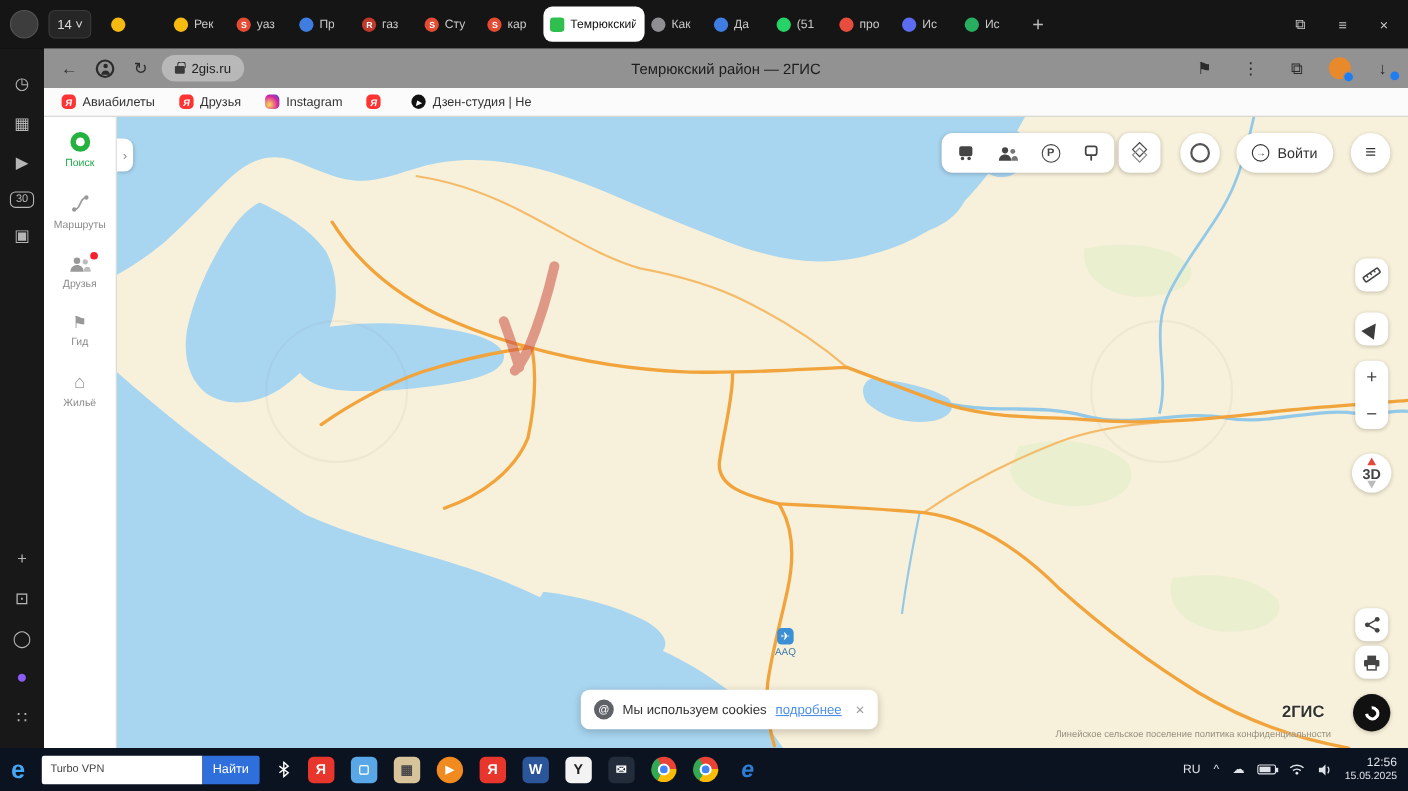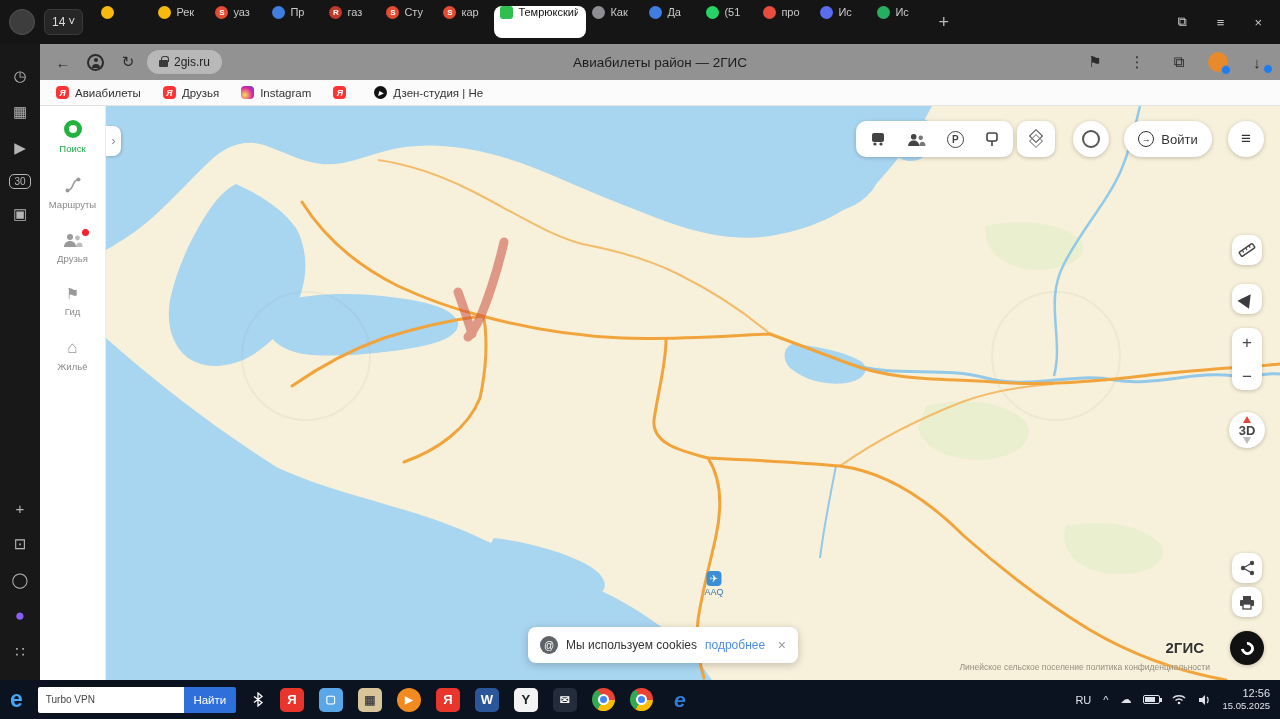--- a/index.html
+++ b/index.html
@@ -4,21 +4,21 @@
 <style>
 *{margin:0;padding:0;box-sizing:border-box}
 html,body{width:1280px;height:719px;overflow:hidden}
 body{position:relative;font-family:"Liberation Sans",sans-serif;background:#000}
 
 
 #tabbar{position:absolute;left:0;top:0;width:1280px;height:44px;background:#151515;display:flex;align-items:center}
 .avatar{width:26px;height:26px;border-radius:50%;background:#3d3d3d;border:1px solid #555;margin:0 9px;flex:none}
 .tabcount{display:flex;align-items:center;gap:3px;background:#262626;color:#ddd;border:1px solid #3a3a3a;border-radius:6px;height:26px;padding:0 7px;font-size:12px;margin-right:12px;flex:none}
 .tabs{display:flex;align-items:center;height:100%}
-.tab{width:57px;height:32px;display:flex;align-items:flex-start;gap:5px;padding:0 6px;border-radius:8px;color:#c9c9c9;font-size:11px;flex:none;cursor:default}
+.tab{width:57px;height:32px;display:flex;align-items:center;gap:5px;padding:0 6px;border-radius:8px;color:#c9c9c9;font-size:11px;flex:none;cursor:default}
 .tab.active{background:#fff;color:#111;width:92px}
 .fav{width:13px;height:13px;border-radius:50%;flex:none;display:flex;align-items:center;justify-content:center;font-size:8px;font-weight:bold;color:#fff;font-style:normal}
 .tab.square .fav{border-radius:3px}
 .tlabel{overflow:hidden;white-space:nowrap;max-width:60px}
 .newtab{color:#bbb;font-size:18px;margin:0 10px}
 .winicons{margin-left:auto;display:flex;gap:30px;padding-right:18px;color:#c9c9c9;font-size:13px;align-items:center}
 
 
 #toolbar{position:absolute;left:40px;top:44px;width:1240px;height:36px;background:#929292;display:flex;align-items:center;gap:6px;padding:0 10px}
 .tbico{color:#2b2b2b;font-size:15px;width:26px;text-align:center}
@@ -88,21 +88,21 @@
 .compass .north{position:absolute;top:4px;left:50%;transform:translateX(-50%);width:0;height:0;border-left:4px solid transparent;border-right:4px solid transparent;border-bottom:7px solid #e2483d}
 .compass .south{position:absolute;bottom:4px;left:50%;transform:translateX(-50%);width:0;height:0;border-left:4px solid transparent;border-right:4px solid transparent;border-top:7px solid #bbb}
 .compass b{font-size:13px;color:#444}
 .navtri{width:0;height:0;border-left:7px solid transparent;border-right:7px solid transparent;border-bottom:13px solid #3c3c3c;transform:rotate(35deg)}
 .assist{background:#111}
 .assist i{width:13px;height:13px;border:3px solid #fff;border-radius:50%;border-left-color:transparent;transform:rotate(40deg)}
 .expander{position:absolute;left:0;top:20px;width:15px;height:30px;background:#fff;border-radius:0 8px 8px 0;box-shadow:1px 1px 3px rgba(0,0,0,.18);display:flex;align-items:center;justify-content:center;color:#888;font-size:12px;z-index:4}
 
 #cookies{position:absolute;left:422px;top:521px;width:270px;height:36px;background:#fff;border-radius:8px;box-shadow:0 2px 8px rgba(0,0,0,.22);display:flex;align-items:center;gap:8px;padding:0 12px;font-size:12px;color:#333;z-index:4}
 #cookies .cico{width:18px;height:18px;border-radius:50%;background:#5f6368;color:#fff;font-size:10px;display:flex;align-items:center;justify-content:center;flex:none}
-#cookies a{color:#4d8fe8;white-space:nowrap}
+#cookies a{color:#4d8fe8;text-decoration:underline;white-space:nowrap}
 #cookies .cx{margin-left:auto;color:#9a9a9a;font-size:14px}
 
 .gislogo{position:absolute;right:76px;bottom:24px;font-size:15px;font-weight:bold;color:#34322c;text-shadow:0 0 3px #fff}
 .attrib{position:absolute;right:70px;bottom:8px;font-size:8.5px;color:#97907f;white-space:nowrap;text-shadow:0 0 2px #f7f0da}
 
 
 #taskbar{position:absolute;left:0;top:680px;width:1280px;height:39px;background:#0c1320;display:flex;align-items:center;gap:15px;padding:0 10px}
 .edgeE{font-size:23px;font-weight:bold;color:#44a7f5;line-height:1}
 .searchwrap{display:flex;height:26px;flex:none}
 .searchbox{width:146px;background:#fff;color:#444;font-size:10px;display:flex;align-items:center;padding:0 8px;border-radius:2px 0 0 2px}
@@ -215,21 +215,21 @@
 </div>
 
 <div id="toolbar">
   <span class="tbico">←</span>
   <span class="icon-person"></span>
   <span class="tbico">↻</span>
   <div class="urlpill">
     <span class="lock"></span>
     <span>2gis.ru</span>
   </div>
-  <div class="pagetitle">Авиабилеты район — 2ГИС</div>
+  <div class="pagetitle">Темрюкский район — 2ГИС</div>
   <div class="tbright">
     <span class="tbico">⚑</span>
     <span class="tbico">⋮</span>
     <span class="tbico">⧉</span>
     <span class="profile-mini bluedot"></span>
     <span class="tbico bluedot">↓</span>
   </div>
 </div>
 
 <div id="bookmarksbar">

